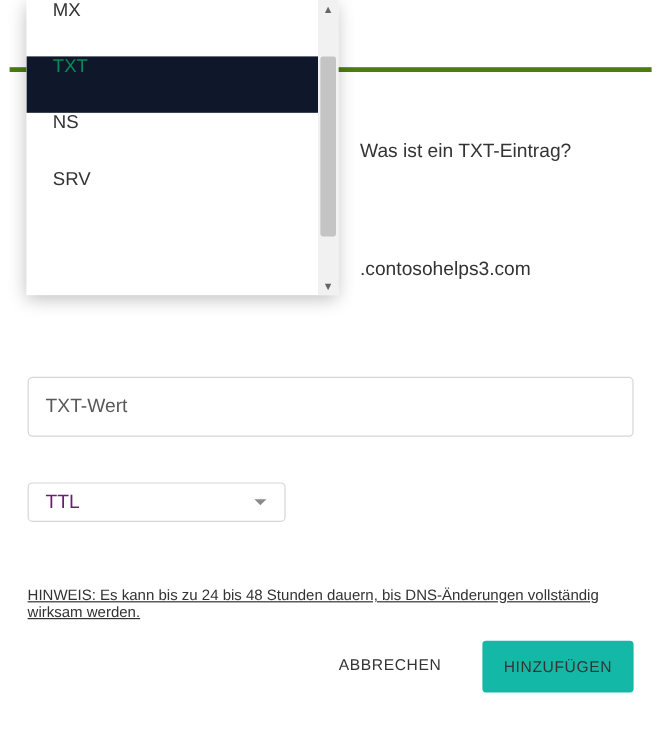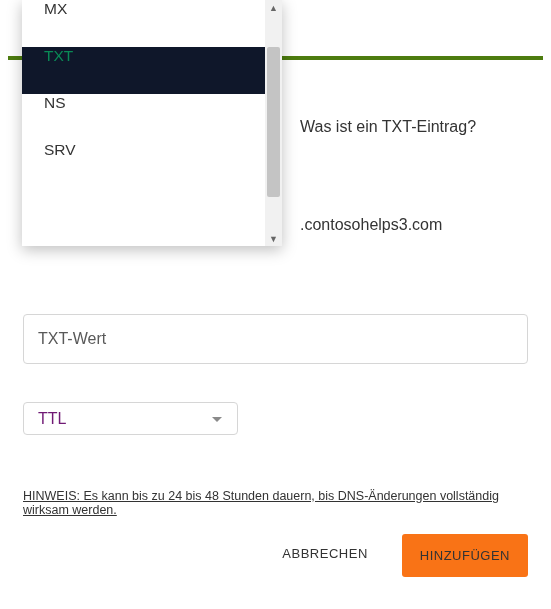--- a/index.html
+++ b/index.html
@@ -83,21 +83,21 @@
       color: #333;
       background: none;
       border: none;
       padding: 12px 10px;
       cursor: pointer;
     }
     .btn-add {
       font-size: 13px;
       letter-spacing: 0.5px;
       color: #333;
-      background: #f97316;
+      background: #14b8a6;
       border: none;
       border-radius: 3px;
       padding: 14px 18px;
       cursor: pointer;
     }
     
     .dropdown {
       position: absolute;
       top: 0px;
       left: 22px;

